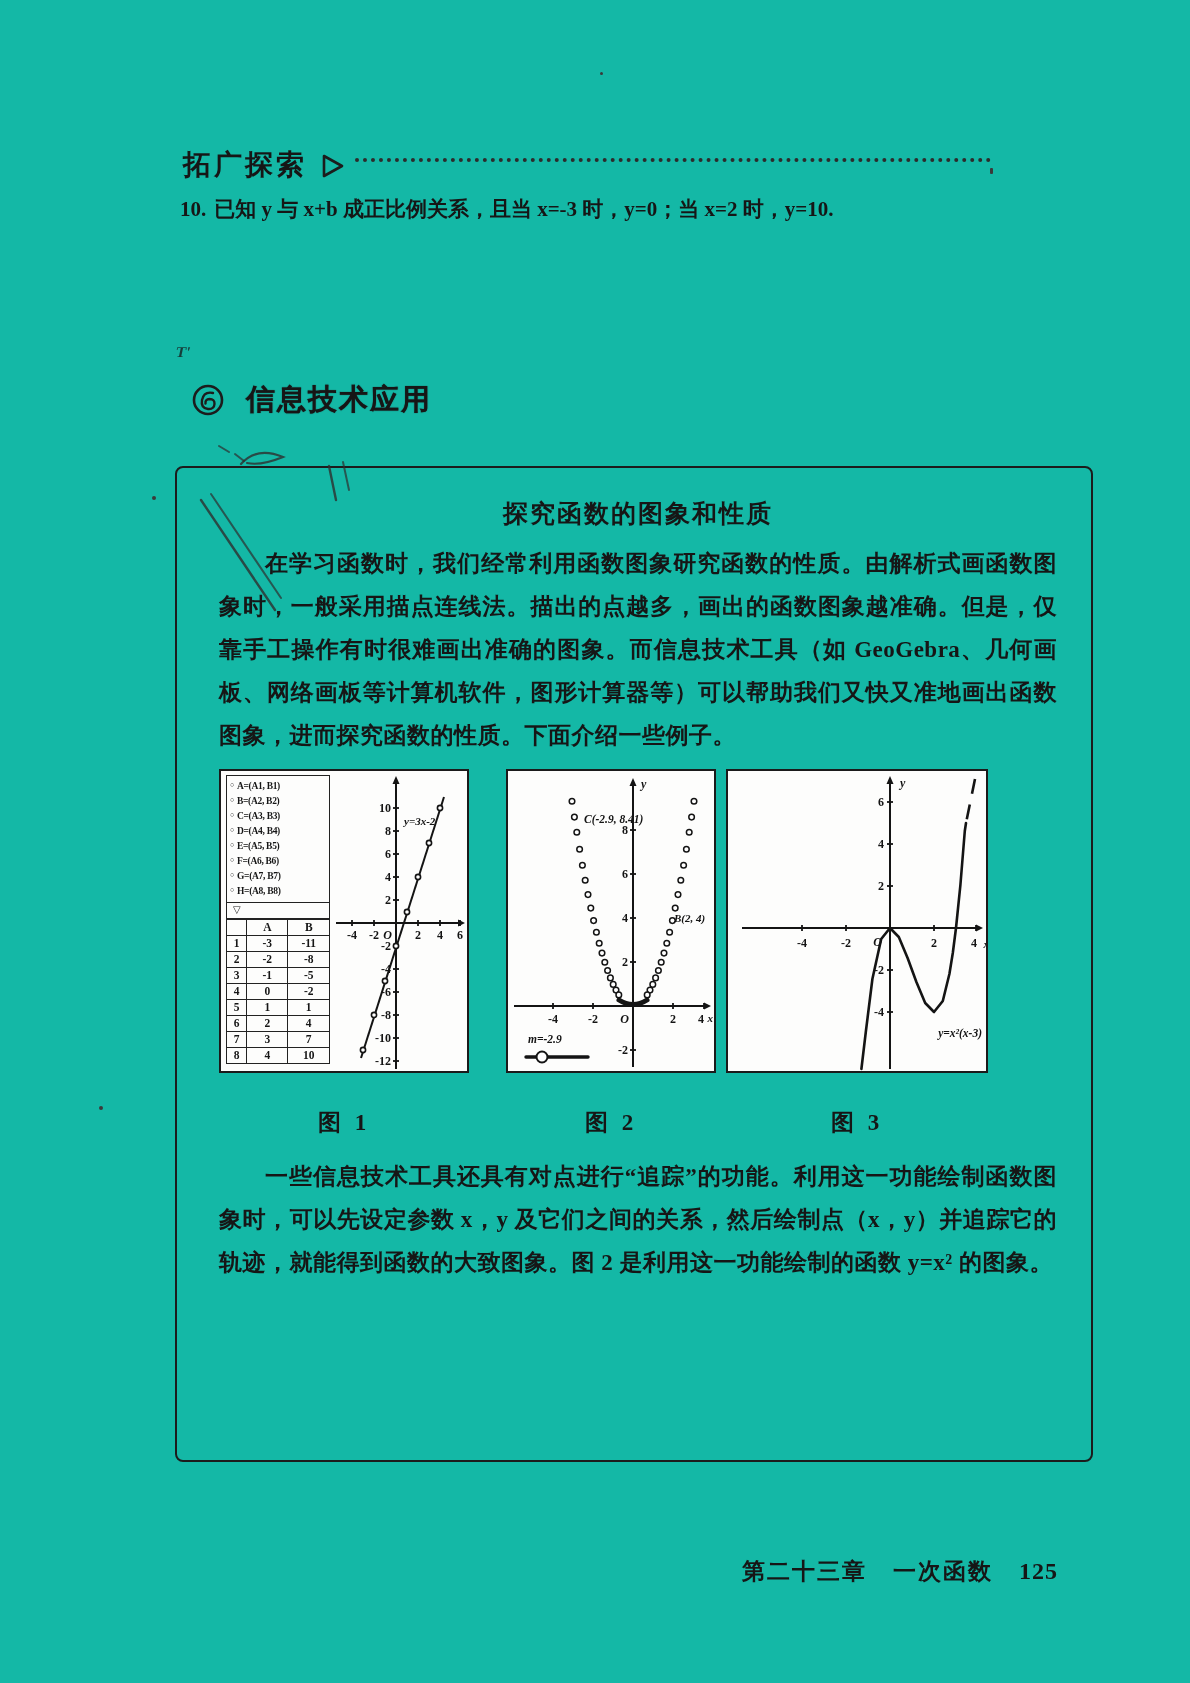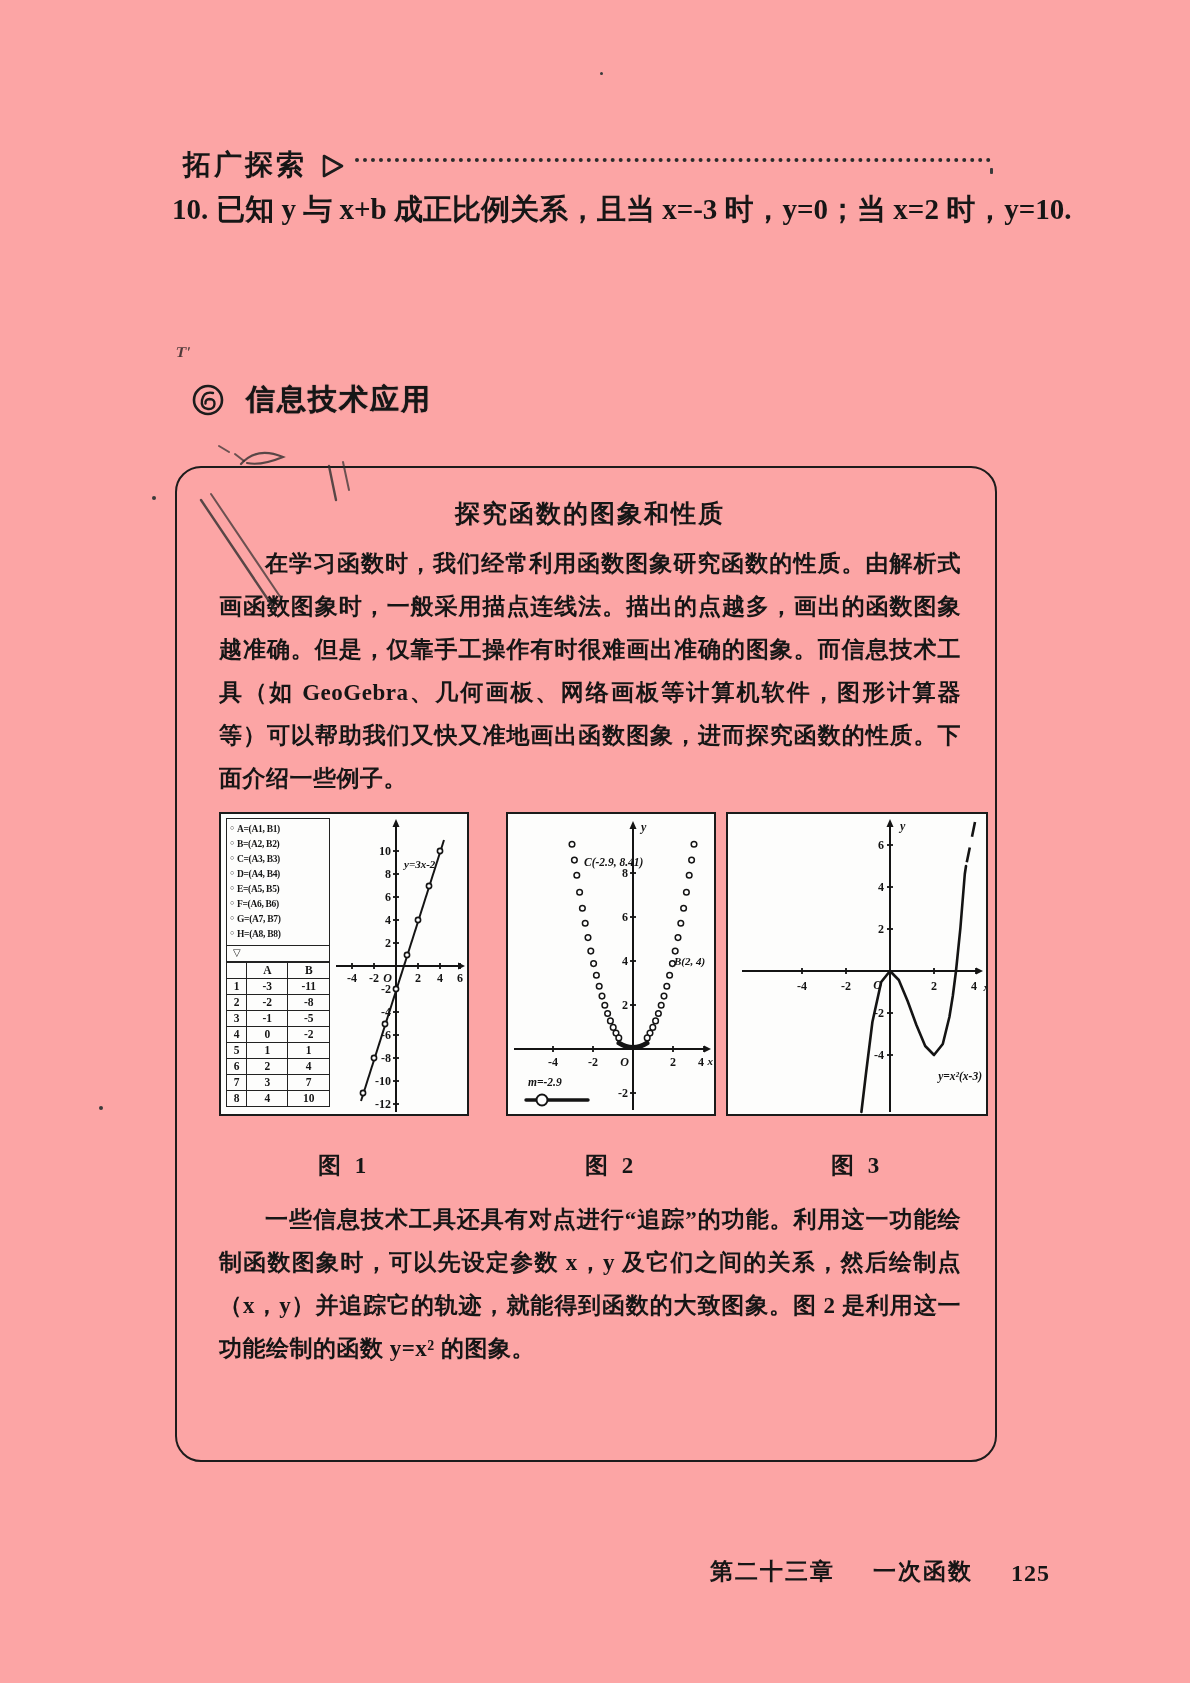--- a/index.html
+++ b/index.html
@@ -1,39 +1,39 @@
 <!DOCTYPE html>
 <html><head>
 <meta charset="utf-8">
 <style>
   html,body { margin:0; padding:0; background:#d9d9d9; }
   .page {
     position:relative; width:1190px; height:1683px; margin:0 auto;
-    background:#fca5a5; overflow:hidden;
+    background:#14b8a6; overflow:hidden;
     font-family:"Liberation Serif","DejaVu Serif",serif; color:#161616;
   }
   
   .ext-header { position:absolute; left:183px; top:146px; width:812px;
     display:flex; align-items:center; }
   .ext-header .label { font-size:28px; font-weight:900; letter-spacing:3px; white-space:nowrap; }
   .ext-header .tri { margin:2px 0 0 14px; flex:0 0 auto; }
   .ext-header .dotrule { flex:1; border-bottom:4px dotted #2c2c2c; margin:0 4px 10px 10px; }
   
-  .problem { position:absolute; left:172px; top:192px; width:840px;
-    font-size:29px; font-weight:700; line-height:34px; }
+  .problem { position:absolute; left:180px; top:192px; width:840px;
+    font-size:21px; font-weight:700; line-height:34px; }
   .problem .stmt { display:flex; gap:8px; white-space:nowrap; }
   .problem .parts { margin-top:13px; padding-left:44px; }
   .problem .parts p { margin:0 0 9px 0; }
   
   .section-header { position:absolute; left:190px; top:380px; display:flex; align-items:center; gap:20px; }
   .section-header .stitle { font-size:29px; font-weight:900; letter-spacing:2px;
     text-shadow:0 0 1px #222; }
   
-  .content-box { position:absolute; left:175px; top:466px; width:822px; height:996px;
-    border:2.5px solid #1c1c1c; border-radius:26px; box-sizing:border-box;
+  .content-box { position:absolute; left:175px; top:466px; width:918px; height:996px;
+    border:2.5px solid #1c1c1c; border-radius:8px; box-sizing:border-box;
     padding:12px 34px 0 42px; }
   .box-title { text-align:center; font-size:25px; font-weight:900; letter-spacing:2px;
     line-height:36px; margin-top:16px; }
   .para { font-size:23px; font-weight:700; line-height:43px; text-align:justify;
     text-indent:2em; margin:0; letter-spacing:0.5px; }
   .para.p1 { margin-top:10px; }
   .para.p2 { margin-top:4px; }
   .para.p3 { margin-top:16px; }
   
   .figs { display:flex; margin-top:12px; }
@@ -58,22 +58,22 @@
   table.sheet { position:absolute; left:5px; top:148px; width:104px; border-collapse:collapse; }
   table.sheet td { border:1.5px solid #222; font-size:11.5px; font-weight:700;
     text-align:center; padding:0; height:15px; line-height:13px;
     font-family:"Liberation Serif",serif; }
   table.sheet td.rn { width:20px; }
   table.sheet td.ca, table.sheet td.cb { width:42px; }
   
   .svgt { font-family:"Liberation Serif","DejaVu Serif",serif; font-weight:700; fill:#141414; }
   .it { font-style:italic; }
   
-  .footer { position:absolute; top:1556px; right:140px; font-size:23px; font-weight:900;
-    letter-spacing:2px; display:flex; gap:38px; align-items:flex-end; }
+  .footer { position:absolute; top:1556px; right:132px; font-size:23px; font-weight:900;
+    letter-spacing:2px; display:flex; gap:26px; align-items:center; }
   .footer .pn { font-size:24px; letter-spacing:1px; }
   
   .ink-dot { position:absolute; background:#3a3a3a; border-radius:50%; }
   .ink-t { position:absolute; left:176px; top:344px; font-size:15px; font-weight:700; opacity:.75; transform:skewX(-12deg); }
   .scribbles { position:absolute; left:183px; top:438px; pointer-events:none; }
 </style>
 </head>
 <body>
 
 <div class="page">

